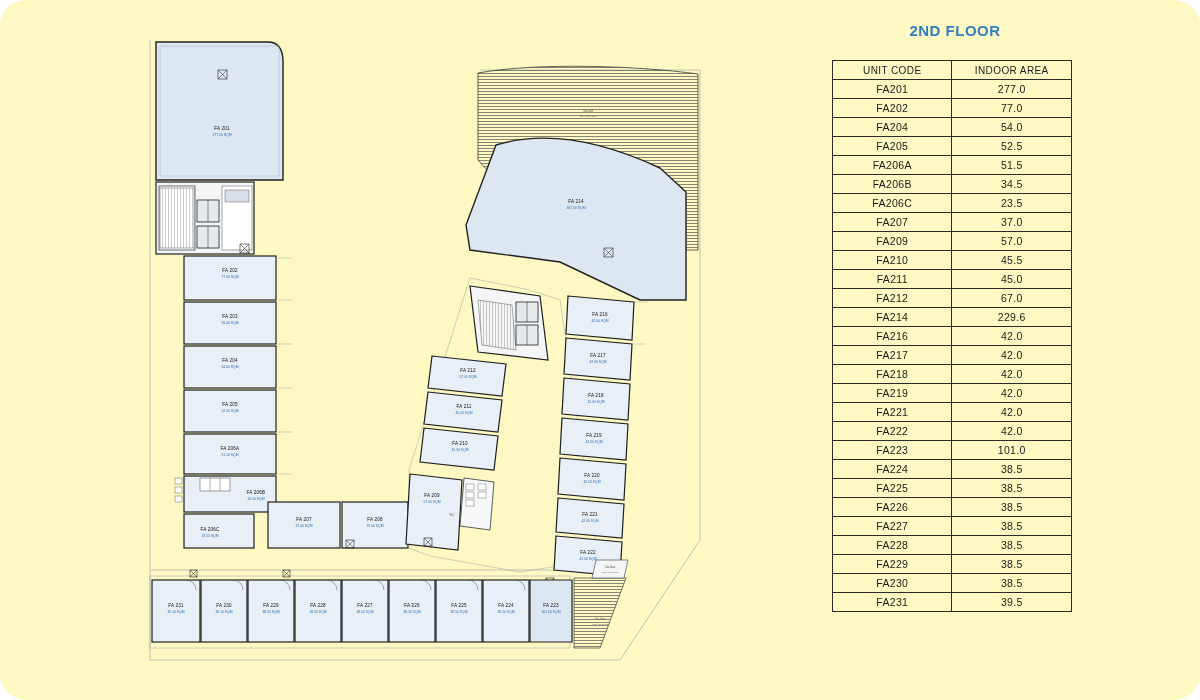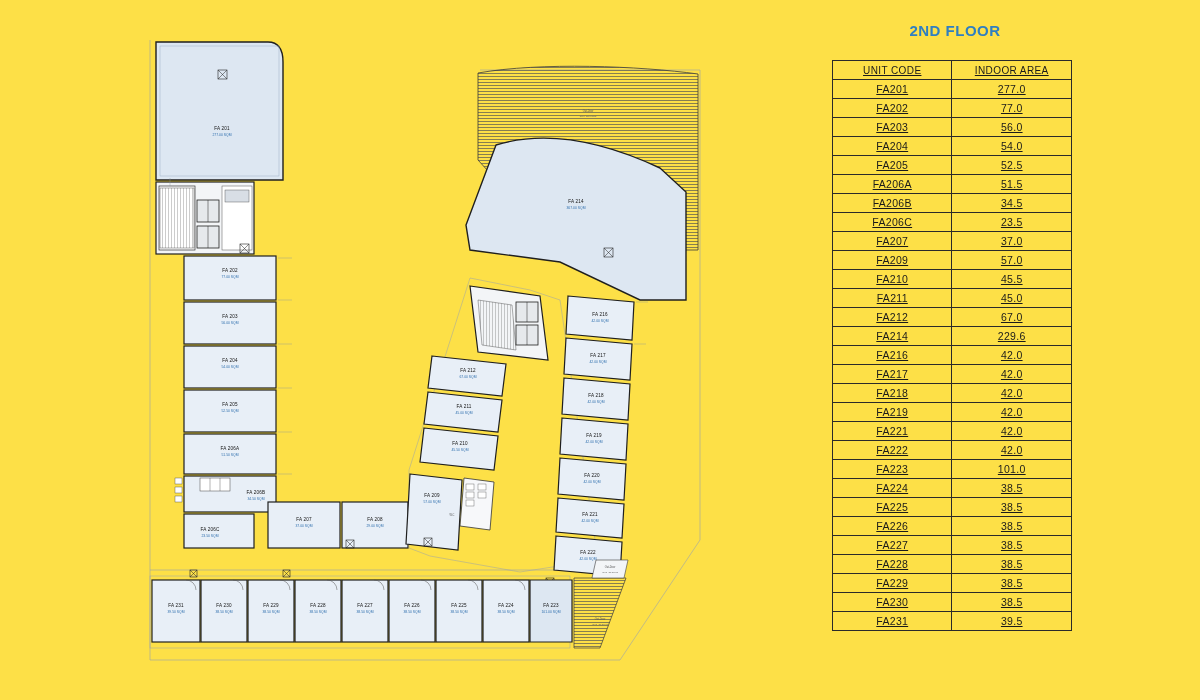--- a/index.html
+++ b/index.html
@@ -6,21 +6,22 @@
   html, body {
     margin: 0; padding: 0;
     width: 1200px; height: 700px;
     background: #ffffff;
     font-family: "Liberation Sans", sans-serif;
     overflow: hidden;
   }
   #page {
     position: relative;
     width: 1200px; height: 700px;
-    background: #fde047;
+    background: #fef9c3;
+    border-radius: 26px;
   }
 
   
   #floor-title {
     position: absolute;
     left: 830px; top: 22px;
     width: 250px;
     text-align: center;
     color: #2f7fc1;
     font-size: 15px;
@@ -32,21 +33,20 @@
   #unit-table-wrap {
     position: absolute;
     left: 832px; top: 60px;
     width: 240px;
   }
   table.unit-table {
     border-collapse: collapse;
     width: 240px;
     font-size: 10.5px;
     color: #1a1a1a;
-    text-decoration: underline;
   }
   table.unit-table th,
   table.unit-table td {
     border: 1px solid #2a2a2a;
     text-align: center;
     height: 19px;
     line-height: 17px;
     padding: 0;
     font-weight: normal;
     letter-spacing: 0.3px;
@@ -418,24 +418,20 @@
       <tbody>
         <tr>
             <td class="code">FA201</td>
             <td class="area">277.0</td>
           </tr>
         <tr>
             <td class="code">FA202</td>
             <td class="area">77.0</td>
           </tr>
         <tr>
-            <td class="code">FA203</td>
-            <td class="area">56.0</td>
-          </tr>
-        <tr>
             <td class="code">FA204</td>
             <td class="area">54.0</td>
           </tr>
         <tr>
             <td class="code">FA205</td>
             <td class="area">52.5</td>
           </tr>
         <tr>
             <td class="code">FA206A</td>
             <td class="area">51.5</td>

